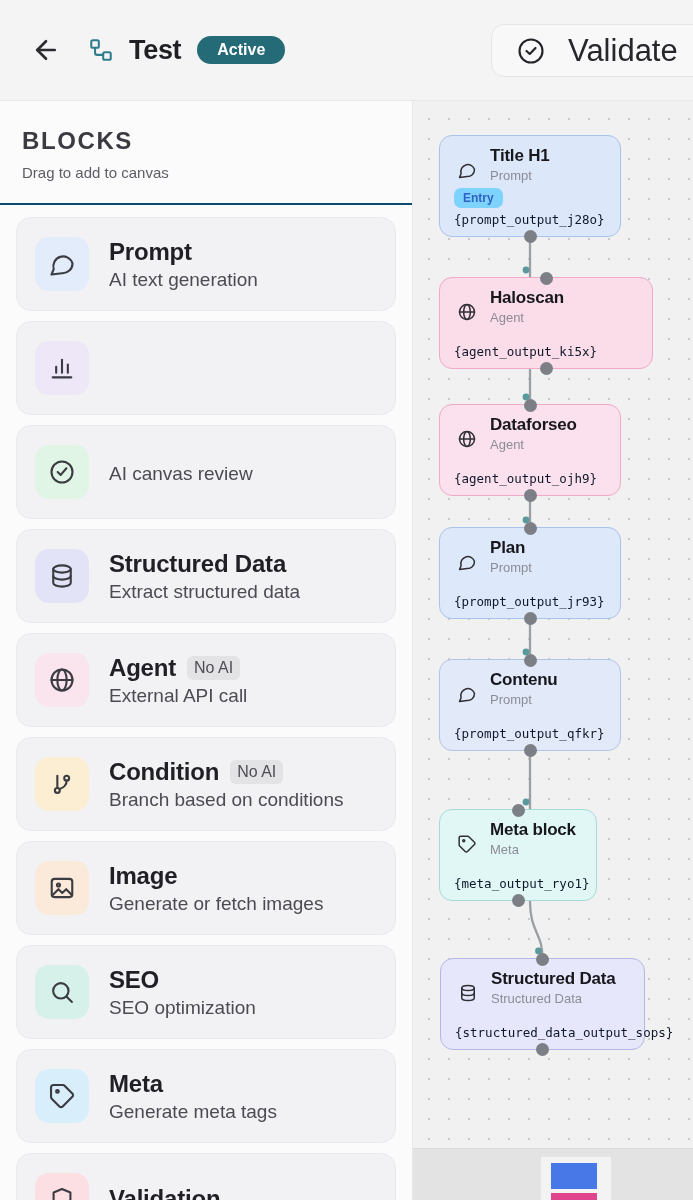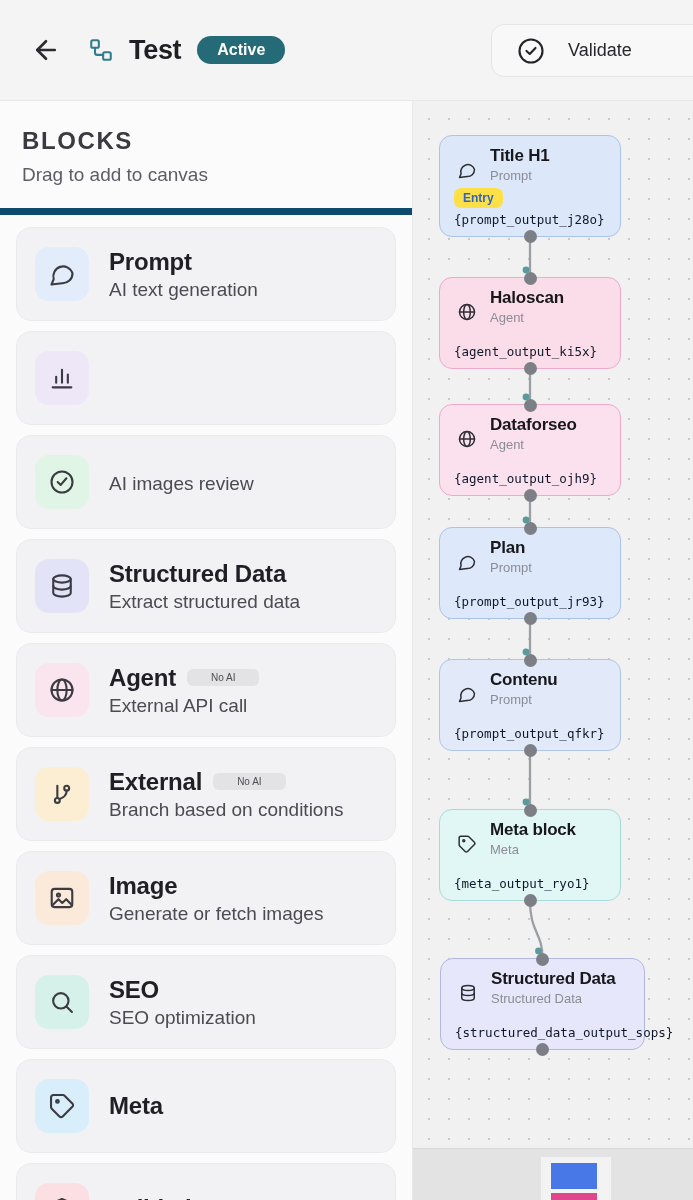--- a/index.html
+++ b/index.html
@@ -42,40 +42,40 @@
   .validate-btn {
     position: absolute; left: 491px; top: 24px;
     width: 224px; height: 53px;
     background: #f8f8f9;
     border: 1px solid #e6e6e9;
     border-radius: 13px;
     display: flex; align-items: center;
     padding-left: 24px; gap: 22px;
     cursor: pointer;
   }
-  .validate-label { font-size: 18px; color: #27272b; font-weight: 400; white-space: nowrap; }
+  .validate-label { font-size: 31px; color: #27272b; font-weight: 400; white-space: nowrap; }
 
   
   .body-row { flex: 1 1 auto; display: flex; min-height: 0; position: relative; }
 
   
   .sidebar {
     width: 413px; flex: 0 0 413px;
     background: #fbfbfc;
     border-right: 1px solid #e8e8ea;
     border-top: 1px solid #e8e8ea;
     display: flex; flex-direction: column;
     overflow: hidden;
   }
-  .sb-head { padding: 26px 22px 22px 22px; border-bottom: 7px solid #0c4a6e; }
+  .sb-head { padding: 26px 22px 22px 22px; border-bottom: 2px solid #0c4a6e; }
   .sb-title {
     font-size: 24px; font-weight: 700; color: #3a3a40;
     letter-spacing: 1.6px;
   }
-  .sb-sub { margin-top: 9px; font-size: 19px; color: #5d5d66; }
+  .sb-sub { margin-top: 9px; font-size: 15px; color: #5d5d66; }
   .sb-list { flex: 1 1 auto; padding: 12px 16px 0 16px; overflow: hidden; }
   .block-card {
     background: #f2f2f4;
     border: 1px solid #eaeaec;
     border-radius: 15px;
     height: 94px;
     margin-bottom: 10px;
     display: flex; align-items: center;
     padding: 0 18px;
     cursor: grab;
@@ -83,23 +83,23 @@
   .block-ico {
     width: 54px; height: 54px; flex: 0 0 54px;
     border-radius: 14px;
     display: flex; align-items: center; justify-content: center;
     color: #3b3b42;
   }
   .block-text { margin-left: 20px; min-width: 0; }
   .block-name-row { display: flex; align-items: center; gap: 11px; }
   .block-name { font-size: 24px; font-weight: 700; color: #1f1f25; letter-spacing: -0.2px; white-space: nowrap; }
   .noai-tag {
-    font-size: 10px; color: #4d4d55;
+    font-size: 16px; color: #4d4d55;
     background: #e3e3e6; border-radius: 6px;
-    padding: 3px 24px; white-space: nowrap;
+    padding: 3px 7px; white-space: nowrap;
   }
   .block-desc { margin-top: 3px; font-size: 19px; color: #4b4b53; white-space: nowrap; }
 
   
   .canvas {
     flex: 1 1 auto; position: relative;
     background-color: #f1f1f1;
     background-image: radial-gradient(#c9c9cb 1.1px, transparent 1.2px);
     background-size: 20px 20px;
     background-position: 6px 8px;
@@ -112,21 +112,21 @@
     border: 1.5px solid;
     padding: 10px 0 0 0;
   }
   .node-top { display: flex; align-items: flex-start; padding: 0 14px; }
   .node-ico { width: 26px; flex: 0 0 26px; display:flex; align-items:center; justify-content:center; color:#2e2e34; margin-top: 14px; }
   .node-headings { margin-left: 10px; }
   .node-title { font-size: 17px; font-weight: 700; color: #17171c; letter-spacing: -0.2px; white-space: nowrap; }
   .node-sub { margin-top: 2px; font-size: 13px; color: #8c8c96; white-space: nowrap; }
   .entry-pill {
     display: inline-block; margin: 5px 0 0 14px;
-    background: #fde047; color: #3063c4;
+    background: #7dd3fc; color: #3063c4;
     font-size: 12px; font-weight: 600;
     padding: 3px 9px; border-radius: 7px;
   }
   .node-var {
     position: absolute; left: 14px; bottom: 9px;
     font-family: "DejaVu Sans Mono", monospace;
     font-size: 12.5px; color: #0f172a;
     white-space: nowrap;
   }
   .port {
@@ -220,21 +220,21 @@
             </div>
           </div>
           <div class="block-card">
             <div class="block-ico" style="background: rgb(225, 245, 230);">
               <span style="width:28px;height:28px;display:block"><svg width="100%" height="100%" viewBox="0 0 24 24" fill="none" stroke="currentColor" stroke-width="1.8" stroke-linecap="round" stroke-linejoin="round">
                   <circle cx="12" cy="12" r="9"></circle>
                   <polyline points="8.3 12 10.9 14.5 15.8 8.8"></polyline>
                 </svg></span>
             </div>
             <div class="block-text">
-              <div class="block-desc">AI images review</div>
+              <div class="block-desc">AI canvas review</div>
             </div>
           </div>
           <div class="block-card">
             <div class="block-ico" style="background: rgb(227, 227, 247);">
               <span style="width:28px;height:28px;display:block"><svg width="100%" height="100%" viewBox="0 0 24 24" fill="none" stroke="currentColor" stroke-width="1.8" stroke-linecap="round" stroke-linejoin="round">
                   <ellipse cx="12" cy="6" rx="7.5" ry="3.1"></ellipse>
                   <path d="M4.5 6v12c0 1.7 3.4 3.1 7.5 3.1s7.5-1.4 7.5-3.1V6"></path>
                   <path d="M4.5 12c0 1.7 3.4 3.1 7.5 3.1s7.5-1.4 7.5-3.1"></path>
                 </svg></span>
             </div>
@@ -265,21 +265,21 @@
             <div class="block-ico" style="background: rgb(251, 238, 210);">
               <span style="width:28px;height:28px;display:block"><svg width="100%" height="100%" viewBox="0 0 24 24" fill="none" stroke="currentColor" stroke-width="1.8" stroke-linecap="round" stroke-linejoin="round">
                   <circle cx="8" cy="17.5" r="2.1"></circle>
                   <circle cx="16" cy="7" r="2.1"></circle>
                   <path d="M16 9.1c0 5.2-3.6 6.3-6 7.2"></path>
                   <path d="M8 15.4V5"></path>
                 </svg></span>
             </div>
             <div class="block-text">
               <div class="block-name-row">
-                <div class="block-name">External</div>
+                <div class="block-name">Condition</div>
                 <span class="noai-tag">No AI</span>
               </div>
               <div class="block-desc">Branch based on conditions</div>
             </div>
           </div>
           <div class="block-card">
             <div class="block-ico" style="background: rgb(251, 234, 218);">
               <span style="width:28px;height:28px;display:block"><svg width="100%" height="100%" viewBox="0 0 24 24" fill="none" stroke="currentColor" stroke-width="1.8" stroke-linecap="round" stroke-linejoin="round">
                   <rect x="3.2" y="4.2" width="17.6" height="15.6" rx="2.4"></rect>
                   <circle cx="9" cy="9.4" r="1.3"></circle>
@@ -311,20 +311,21 @@
             <div class="block-ico" style="background: rgb(216, 238, 251);">
               <span style="width:28px;height:28px;display:block"><svg width="100%" height="100%" viewBox="0 0 24 24" fill="none" stroke="currentColor" stroke-width="1.8" stroke-linecap="round" stroke-linejoin="round">
                   <path d="M20.6 12.9 12.6 20.9a2 2 0 0 1-2.8 0l-6.6-6.6a2 2 0 0 1-.6-1.4V4.6a2 2 0 0 1 2-2h8.2a2 2 0 0 1 1.4.6l6.4 6.4a2 2 0 0 1 0 3.3z"></path>
                   <circle cx="8.1" cy="8.1" r="1.15"></circle>
                 </svg></span>
             </div>
             <div class="block-text">
               <div class="block-name-row">
                 <div class="block-name">Meta</div>
               </div>
+              <div class="block-desc">Generate meta tags</div>
             </div>
           </div>
           <div class="block-card">
             <div class="block-ico" style="background: rgb(251, 223, 226);">
               <span style="width:28px;height:28px;display:block"><svg width="100%" height="100%" viewBox="0 0 24 24" fill="none" stroke="currentColor" stroke-width="1.8" stroke-linecap="round" stroke-linejoin="round">
                   <path d="M12 2.6 4.8 5.6v6.1c0 4.5 3 8.3 7.2 9.7 4.2-1.4 7.2-5.2 7.2-9.7V5.6z"></path>
                 </svg></span>
             </div>
             <div class="block-text">
               <div class="block-name-row">
@@ -365,21 +366,21 @@
             <div class="node-ico">
               <span style="width:20px;height:20px;display:block"><svg width="100%" height="100%" viewBox="0 0 24 24" fill="none" stroke="currentColor" stroke-width="1.8" stroke-linecap="round" stroke-linejoin="round">
                   <path d="M21 11.5a8.4 8.4 0 0 1-9 8.4L3 21l1.9-4.6A8.4 8.4 0 1 1 21 11.5z"></path>
                 </svg></span>
             </div>
             <div class="node-headings">
               <div class="node-title">Title H1</div>
               <div class="node-sub">Prompt</div>
             </div>
           </div><div class="entry-pill">Entry</div><div class="node-var">{prompt_output_j28o}</div><div class="port out"></div></div>
-        <div class="node" style="left: 26px; top: 176px; width: 182px; height: 92px; background: rgb(251, 220, 233); border-color: rgb(240, 169, 200);">
+        <div class="node" style="left: 26px; top: 176px; width: 214px; height: 92px; background: rgb(251, 220, 233); border-color: rgb(240, 169, 200);">
           <div class="node-top">
             <div class="node-ico">
               <span style="width:20px;height:20px;display:block"><svg width="100%" height="100%" viewBox="0 0 24 24" fill="none" stroke="currentColor" stroke-width="1.8" stroke-linecap="round" stroke-linejoin="round">
                   <circle cx="12" cy="12" r="9"></circle>
                   <line x1="3" y1="12" x2="21" y2="12"></line>
                   <ellipse cx="12" cy="12" rx="4" ry="9"></ellipse>
                 </svg></span>
             </div>
             <div class="node-headings">
               <div class="node-title">Haloscan</div>
@@ -433,21 +434,21 @@
             </div>
             <div class="node-headings">
               <div class="node-title">Contenu</div>
               <div class="node-sub">Prompt</div>
             </div>
           </div>
           <div class="node-var">{prompt_output_qfkr}</div>
           <div class="port in"></div>
           <div class="port out"></div>
         </div>
-        <div class="node" style="left: 26px; top: 708px; width: 182px; height: 92px; background: rgb(224, 247, 245); border-color: rgb(166, 220, 216);">
+        <div class="node" style="left: 26px; top: 708px; width: 158px; height: 92px; background: rgb(224, 247, 245); border-color: rgb(166, 220, 216);">
           <div class="node-top">
             <div class="node-ico">
               <span style="width:20px;height:20px;display:block"><svg width="100%" height="100%" viewBox="0 0 24 24" fill="none" stroke="currentColor" stroke-width="1.8" stroke-linecap="round" stroke-linejoin="round">
                   <path d="M20.6 12.9 12.6 20.9a2 2 0 0 1-2.8 0l-6.6-6.6a2 2 0 0 1-.6-1.4V4.6a2 2 0 0 1 2-2h8.2a2 2 0 0 1 1.4.6l6.4 6.4a2 2 0 0 1 0 3.3z"></path>
                   <circle cx="8.1" cy="8.1" r="1.15"></circle>
                 </svg></span>
             </div>
             <div class="node-headings">
               <div class="node-title">Meta block</div>
               <div class="node-sub">Meta</div>

